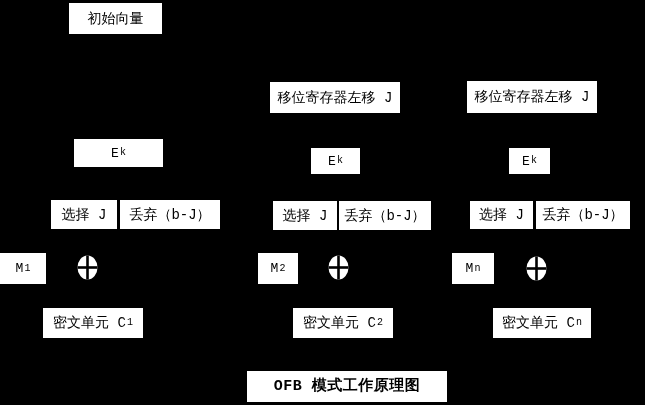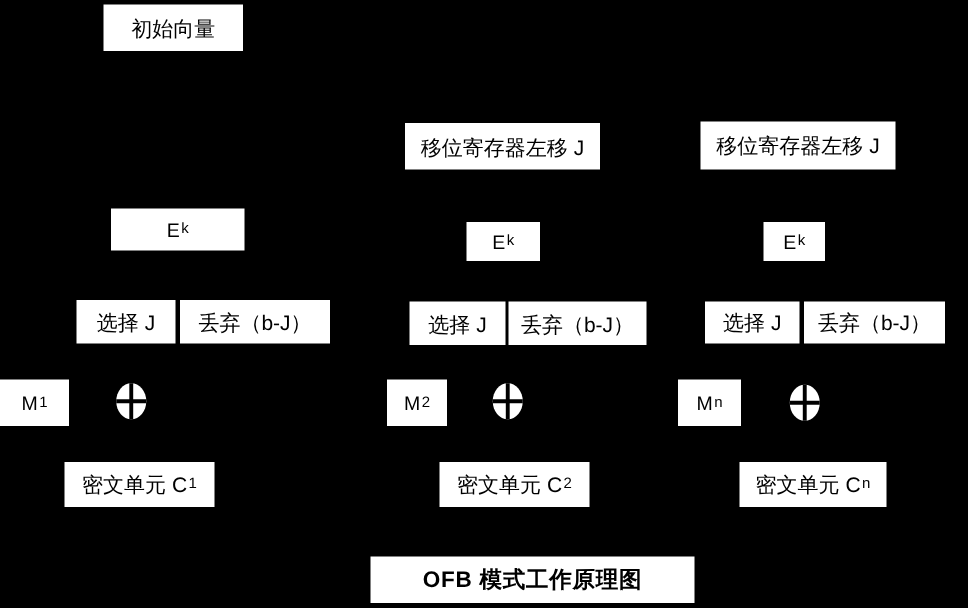--- a/index.html
+++ b/index.html
@@ -1,21 +1,21 @@
 <!DOCTYPE html>
 <html><head>
 <meta charset="utf-8">
 <style>
   html,body{margin:0;padding:0;background:#000;}
   #stage{
     position:relative;
     width:645px;height:405px;
     background:#000;
     overflow:hidden;
-    font-family:Liberation Sans, sans-serif;
+    font-family:Liberation Mono, monospace;
     color:#000;
   }
   .box{
     position:absolute;
     background:#fff;
     color:#000;
     display:flex;
     align-items:center;
     justify-content:center;
     font-size:14px;
@@ -120,15 +120,15 @@
     <ellipse cx="10.5" cy="12.5" rx="10" ry="12" fill="#ffffff"></ellipse>
     <line x1="10.5" y1="0.5" x2="10.5" y2="24.5" stroke="#000000" stroke-width="2.6"></line>
     <line x1="0.5" y1="12.5" x2="20.5" y2="12.5" stroke="#000000" stroke-width="2.6"></line>
   </svg>
 
   <div class="box" style="left:493px;top:308px;width:98px;height:30px;">
     <span>密文单元 C</span>
       <sub>n</sub>
   </div>
 
-  <div class="box title-box" style="left:247px;top:371px;width:216px;height:31px;">OFB 模式工作原理图</div>
+  <div class="box title-box" style="left:247px;top:371px;width:200px;height:31px;">OFB 模式工作原理图</div>
 
 </div>
 
 </body></html>

